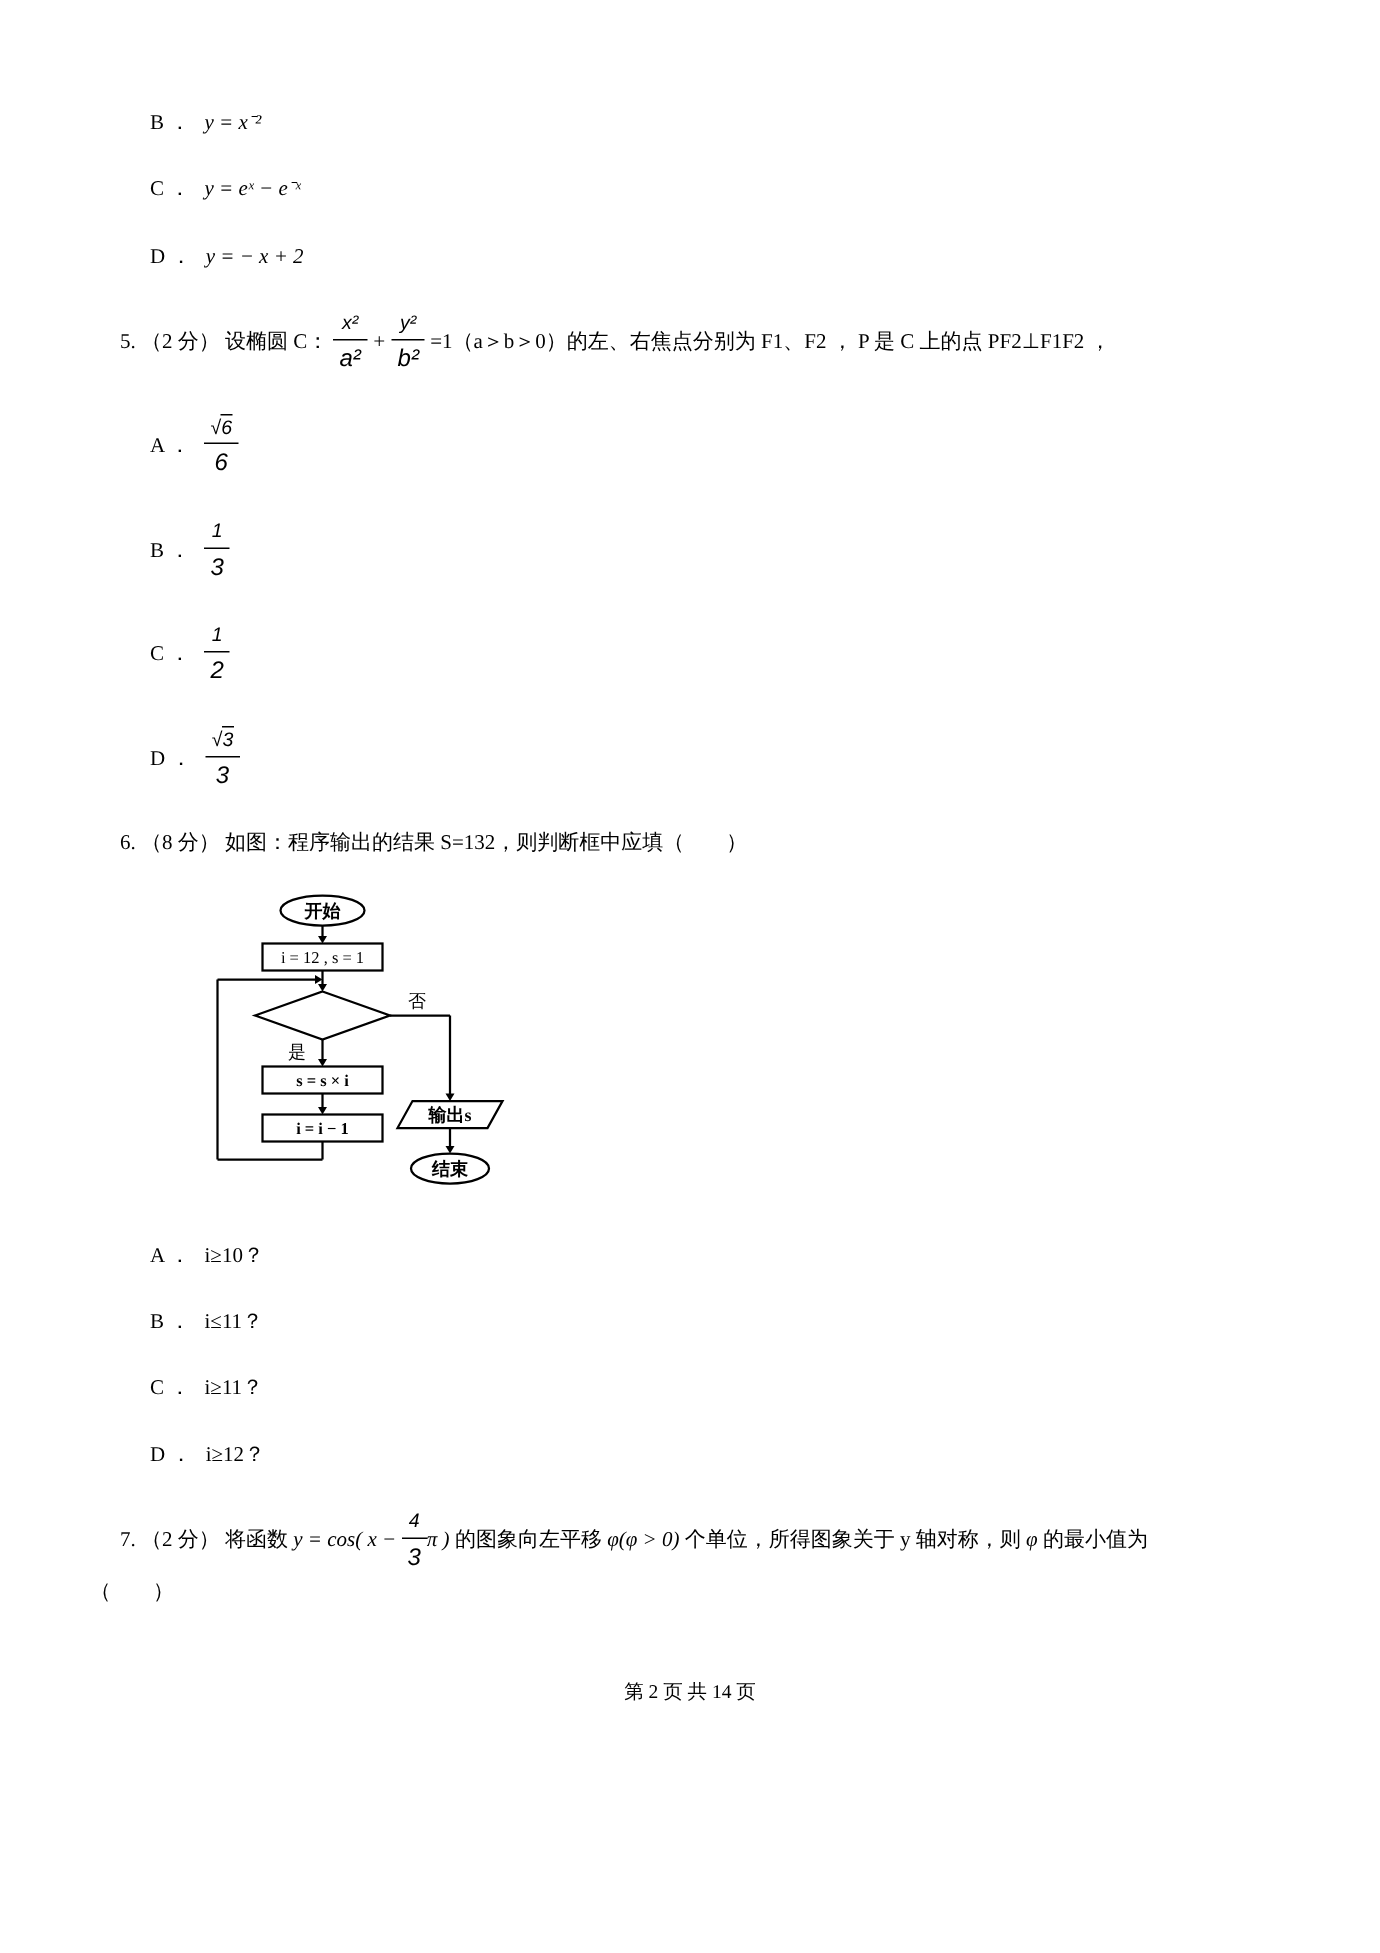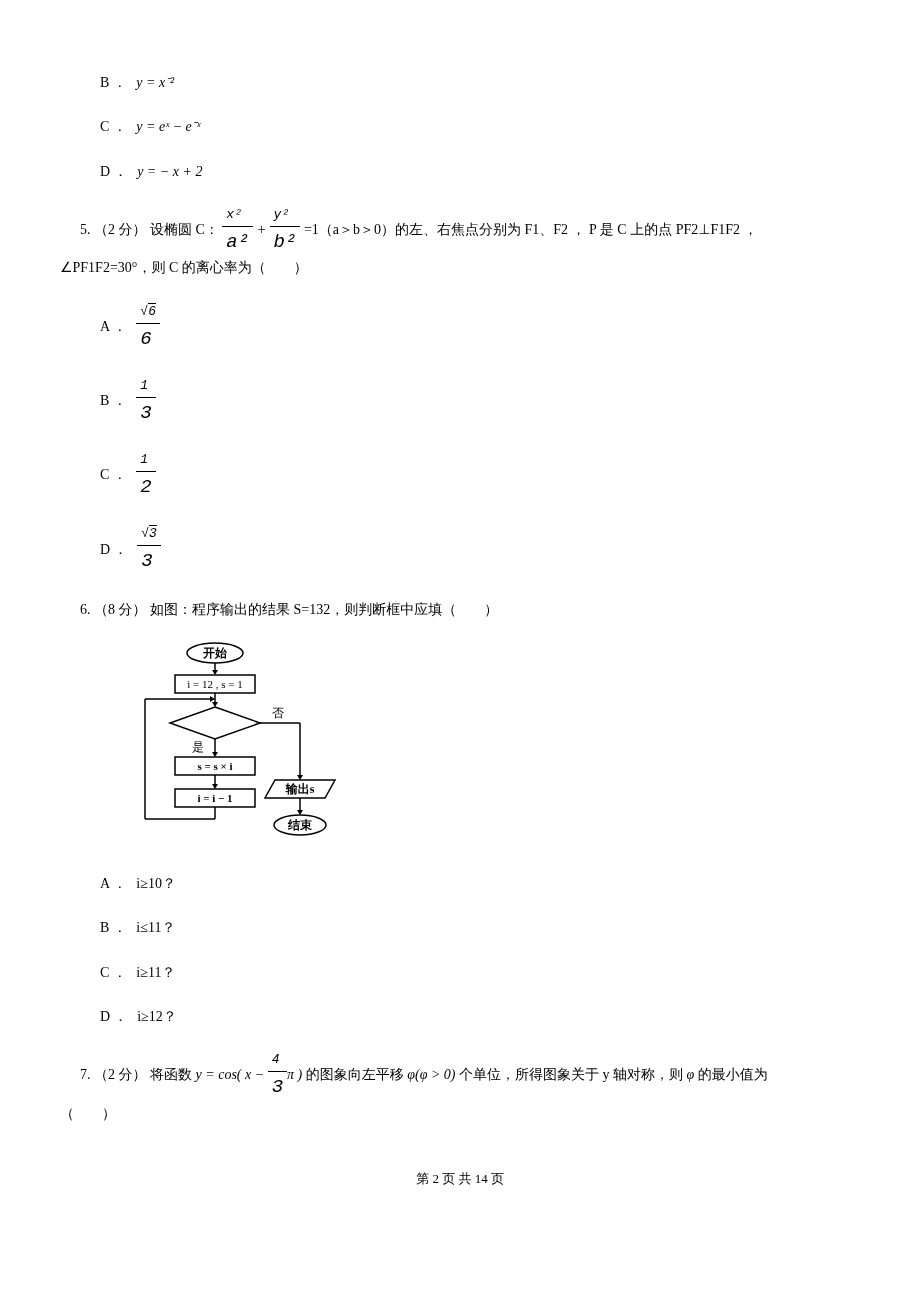--- a/index.html
+++ b/index.html
@@ -1,23 +1,23 @@
 <!DOCTYPE html>
 <html><head>
   <meta charset="utf-8">
   <style>
     * { margin: 0; padding: 0; box-sizing: border-box; }
     body { font-family: "SimSun", "宋体", serif; font-size: 14px; color: #000; background: #fff; width: 920px; padding: 50px 60px; line-height: 1.6; }
     .option { margin: 22px 0 22px 40px; }
     .option-label { margin-right: 6px; }
     .question { margin: 20px 0 20px 20px; }
     .footer { text-align: center; margin-top: 44px; font-size: 13px; }
-    .fraction { display: inline-block; vertical-align: middle; text-align: left; font-style: italic; font-family: Liberation Mono, monospace; }
+    .fraction { display: inline-block; vertical-align: middle; text-align: center; font-style: italic; font-family: Liberation Sans, sans-serif; }
     .fraction .num { display: block; border-bottom: 1px solid #000; padding: 0 4px; font-size: 13px; }
-    .fraction .den { display: block; padding: 0 4px; font-size: 19px; }
+    .fraction .den { display: block; padding: 0 4px; font-size: 16px; }
     .math { font-family: "Times New Roman", serif; font-style: italic; }
     .flowchart { margin: 20px 0 20px 60px; }
     .flowchart svg { display: block; }
   </style>
 </head>
 <body>
 
 <div class="option">
   <span class="option-label">B ．</span>
   <span class="math">y = x⁻²</span>
@@ -38,21 +38,20 @@
       <span class="num">x²</span>
       <span class="den">a²</span>
     </span>
     <span class="math"> + </span>
     <span class="fraction">
       <span class="num">y²</span>
       <span class="den">b²</span>
     </span>
     <span> =1（a＞b＞0）的左、右焦点分别为 F1、F2 ，  P 是 C 上的点 PF2⊥F1F2 ，</span>
   </div>
-  <div style="margin-left:-20px;">∠PF1F2=30°，则 C 的离心率为（　　）</div>
 </div>
 
 <div class="option">
   <span class="option-label">A ．</span>
   <span class="fraction">
     <span class="num">√<span style="border-top:1px solid #000;">6</span></span>
     <span class="den">6</span>
   </span>
 </div>
 <div class="option">

